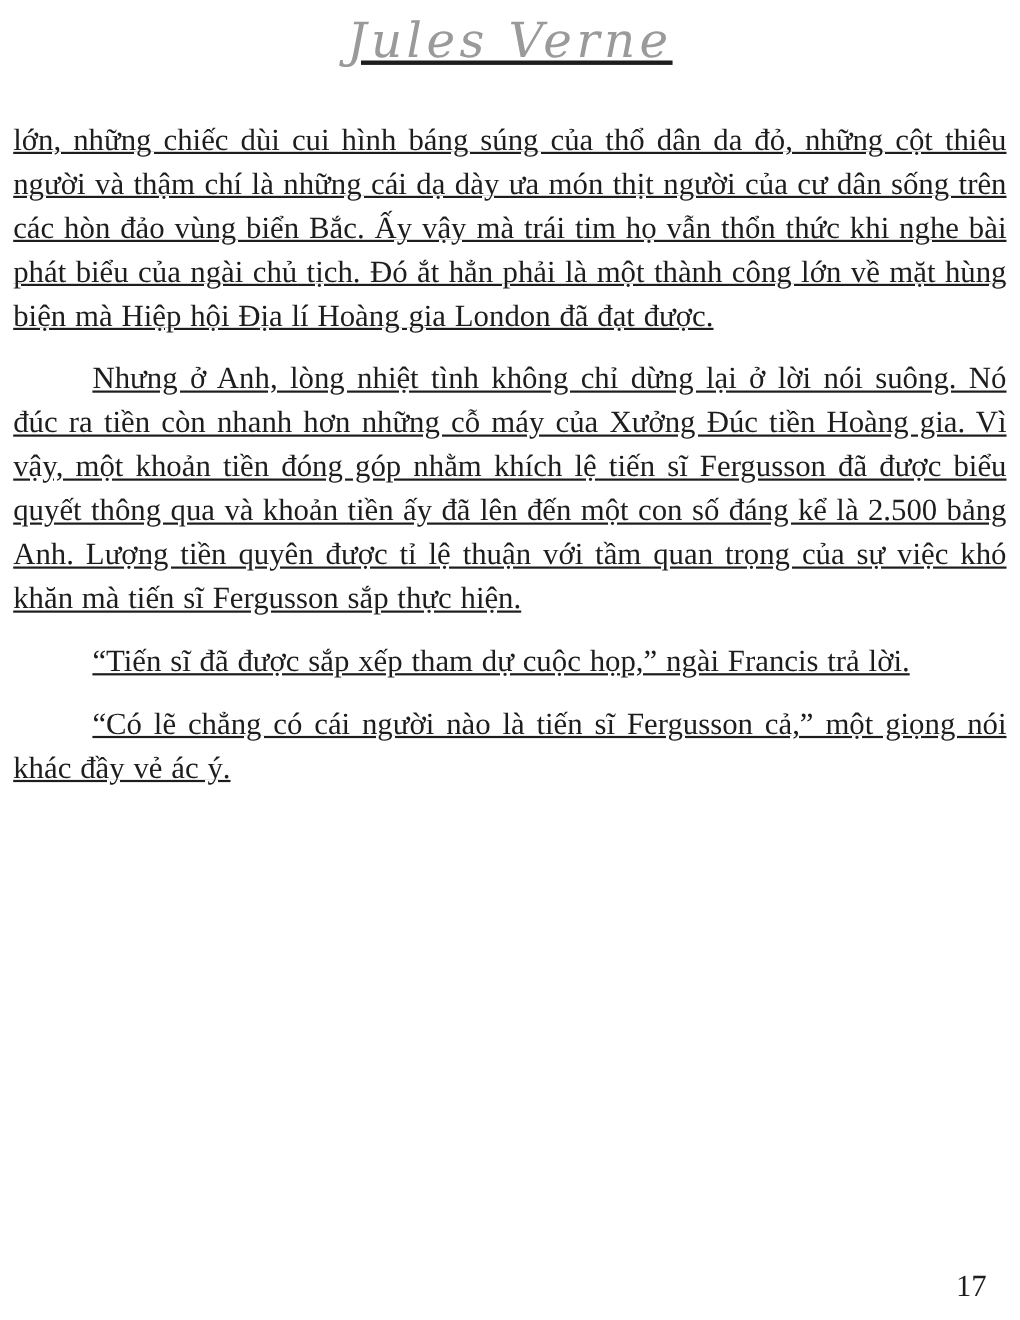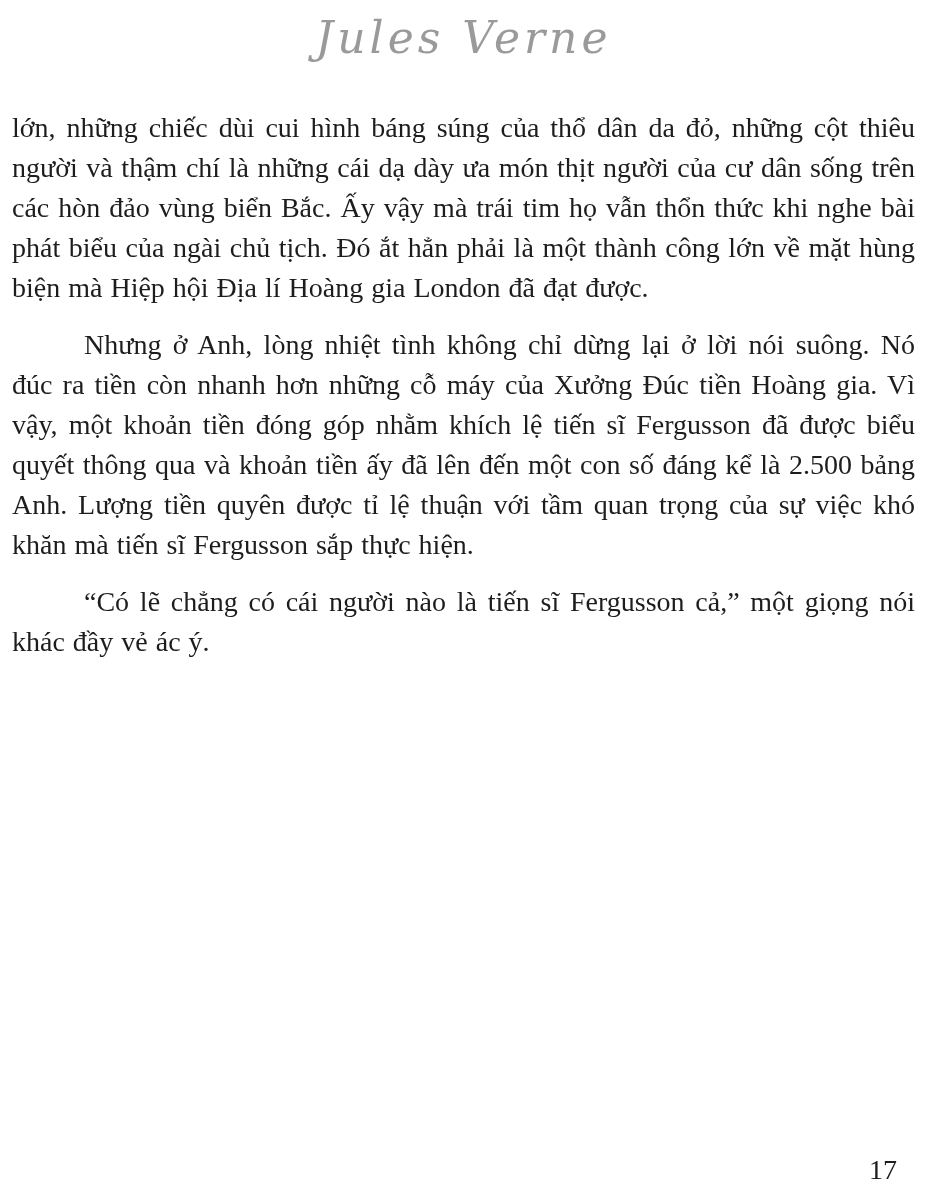--- a/index.html
+++ b/index.html
@@ -13,20 +13,21 @@
     font-family: "Liberation Serif", serif;
     color: #1d1d1d;
     overflow: hidden;
   }
   .page {
     position: relative;
     box-sizing: border-box;
     width: 927px;
     height: 1200px;
     padding: 10px 12px 0 12px;
+    text-decoration: underline;
   }
   .running-header {
     text-align: center;
     font-family: "DejaVu Serif", serif;
     font-style: italic;
     font-weight: 400;
     font-size: 44px;
     letter-spacing: 4px;
     color: #9a9a9a;
     margin: 4px 0 0 0;
@@ -56,18 +57,19 @@
 </head>
 <body>
 
 <div class="page">
 
   <div class="running-header">Jules Verne</div>
 
   <div class="body-text">
     <p>lớn, những chiếc dùi cui hình báng súng của thổ dân da đỏ, những cột thiêu người và thậm chí là những cái dạ dày ưa món thịt người của cư dân sống trên các hòn đảo vùng biển Bắc. Ấy vậy mà trái tim họ vẫn thổn thức khi nghe bài phát biểu của ngài chủ tịch. Đó ắt hẳn phải là một thành công lớn về mặt hùng biện mà Hiệp hội Địa lí Hoàng gia London đã đạt được.</p>
     <p class="indent">Nhưng ở Anh, lòng nhiệt tình không chỉ dừng lại ở lời nói suông. Nó đúc ra tiền còn nhanh hơn những cỗ máy của Xưởng Đúc tiền Hoàng gia. Vì vậy, một khoản tiền đóng góp nhằm khích lệ tiến sĩ Fergusson đã được biểu quyết thông qua và khoản tiền ấy đã lên đến một con số đáng kể là 2.500 bảng Anh. Lượng tiền quyên được tỉ lệ thuận với tầm quan trọng của sự việc khó khăn mà tiến sĩ Fergusson sắp thực hiện.</p>
+    <p class="indent">“Tiến sĩ đã được sắp xếp tham dự cuộc họp,” ngài Francis trả lời.</p>
     <p class="indent">“Có lẽ chẳng có cái người nào là tiến sĩ Fergusson cả,” một giọng nói khác đầy vẻ ác ý.</p>
   </div>
 
   <div class="page-number">17</div>
 
 </div>
 
 </body></html>

